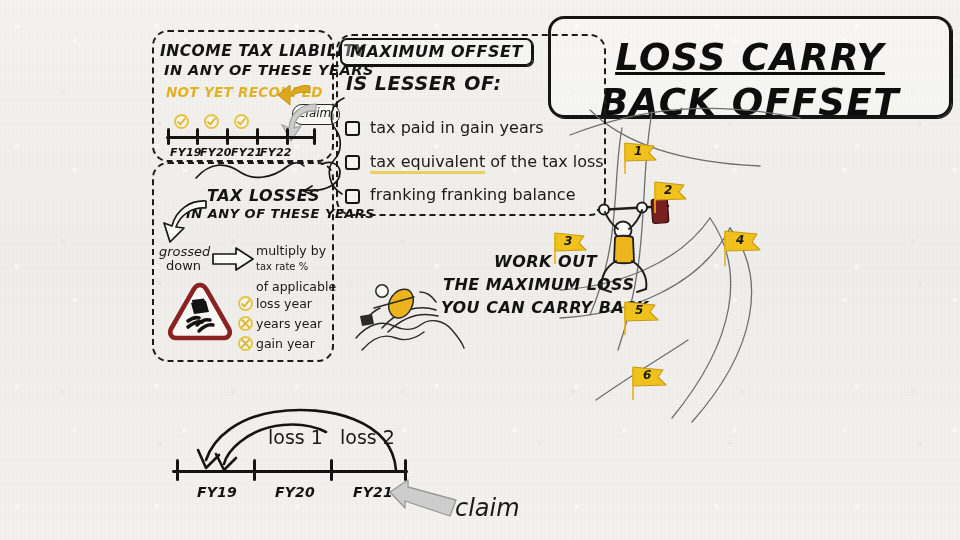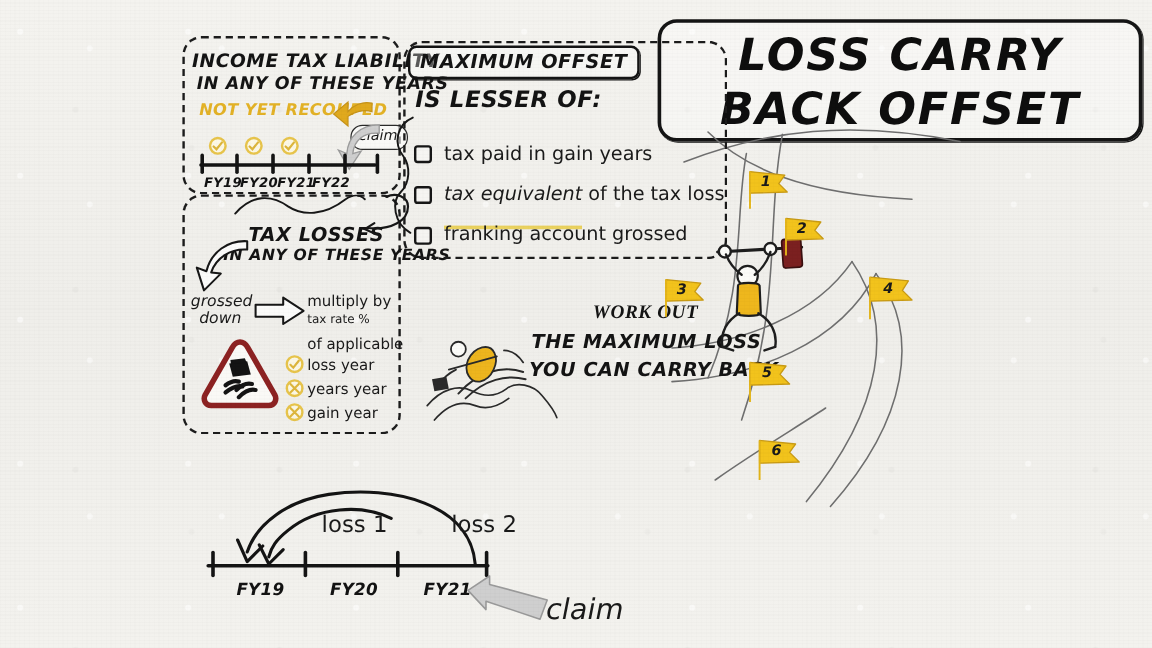--- a/index.html
+++ b/index.html
@@ -48,21 +48,21 @@
     left:548px;top:16px;width:398px;height:96px;
     border:3.5px solid #151515;border-radius:16px;
     background:rgba(255,255,255,.35);
     box-shadow:1px 1px 0 #151515;
   }
   #title-box .ln{
     text-align:center;font-size:37px;line-height:45px;
     font-weight:800;font-style:italic;letter-spacing:1.5px;
     color:#0e0e0e;
   }
-  #title-box .ln1{margin-top:4px;}
+  #title-box .ln1{margin-top:16px;text-decoration:underline;}
 
   
   .dashed{
     border:2.6px dashed #1c1c1c;border-radius:16px;
     background:transparent;
   }
   #panel-liability{left:152px;top:30px;width:178px;height:128px;}
   #panel-losses{left:152px;top:162px;width:178px;height:196px;}
   #panel-offset{left:336px;top:34px;width:266px;height:178px;}
 
@@ -89,21 +89,21 @@
     border:2px solid #e7c44b;background:rgba(255,250,225,.75);
     box-sizing:border-box;
   }
   .circ svg{display:block;}
 
   .cbx{
     width:15px;height:15px;border:2.4px solid #161616;border-radius:3px;
     box-sizing:border-box;background:rgba(255,255,255,.35);
   }
   .uline{
-    border-bottom:3px solid #ead25f;padding-bottom:17px;font-style:italic;
+    border-bottom:3px solid #ead25f;padding-bottom:0px;
   }
 
   .flag-num{
     font-weight:800;font-style:italic;font-size:12px;color:#1a1a1a;
   }
   svg{overflow:visible;}
 </style>
 </head>
 <body>
 
@@ -185,21 +185,21 @@
 
   <svg class="abs" style="left:196px;top:160px;width:110px;height:22px;" viewBox="0 0 110 22">
     <path d="M0 18 C 14 2, 30 2, 44 12 C 56 20, 74 20, 92 6 C 98 2, 104 2, 108 6" fill="none" stroke="#171717" stroke-width="1.6" stroke-linecap="round"></path>
   </svg>
 
   <svg class="abs" style="left:160px;top:196px;width:52px;height:50px;" viewBox="0 0 52 50">
     <path d="M46 5 C 30 4, 16 14, 12 30 L 4 27 L 10 46 L 24 32 L 16 31 C 20 19, 32 11, 46 12 Z" fill="#fbfbfa" stroke="#171717" stroke-width="1.7" stroke-linejoin="round"></path>
   </svg>
 
   <div class="abs hand t" style="left:159px;top:244px;font-size:13px;font-style:italic;text-align:center;">grossed</div>
-  <div class="abs hand t" style="left:166px;top:258px;font-size:13px;font-style:italic;">down</div>
+  <div class="abs hand t" style="left:166px;top:258px;font-size:13px;">down</div>
 
   <svg class="abs" style="left:212px;top:246px;width:42px;height:26px;" viewBox="0 0 42 26">
     <path d="M1 8 L24 8 L24 2 L41 13 L24 24 L24 18 L1 18 Z" fill="#fbfbfa" stroke="#171717" stroke-width="1.7" stroke-linejoin="round"></path>
   </svg>
 
   <div class="abs hand t" style="left:256px;top:243px;font-size:12.5px;">multiply by</div>
   <div class="abs hand t" style="left:256px;top:261px;font-size:10px;">tax rate %</div>
   <div class="abs hand t" style="left:256px;top:279px;font-size:12.5px;">of applicable</div>
 
   <div class="abs circ" style="left:238px;top:296px;">
@@ -249,23 +249,23 @@
 
   <div class="abs cbx" style="left:345px;top:121px;"></div>
   <div class="abs hand t" style="left:370px;top:118px;font-size:16px;">tax paid in gain years</div>
 
   <div class="abs cbx" style="left:345px;top:155px;"></div>
   <div class="abs hand" style="left:370px;top:152px;font-size:16px;">
     <span class="uline">tax equivalent</span><span> </span><span>of the tax loss</span>
   </div>
 
   <div class="abs cbx" style="left:345px;top:189px;"></div>
-  <div class="abs hand t" style="left:370px;top:185px;font-size:16px;">franking account grossed</div>
-
-  <div class="abs hand-bold t" style="left:494px;top:252px;font-size:16px;font-family:Liberation Serif, serif;">WORK OUT</div>
+  <div class="abs hand t" style="left:370px;top:185px;font-size:16px;">franking franking balance</div>
+
+  <div class="abs hand-bold t" style="left:494px;top:252px;font-size:16px;">WORK OUT</div>
   <div class="abs hand-bold t" style="left:443px;top:275px;font-size:16px;">THE MAXIMUM LOSS</div>
   <div class="abs hand-bold t" style="left:441px;top:298px;font-size:16px;">YOU CAN CARRY BACK</div>
 
   <svg class="abs" style="left:352px;top:272px;width:116px;height:84px;" viewBox="0 0 116 84">
 
     <path d="M4 66 C 16 52, 30 48, 42 54 C 52 59, 62 58, 70 52 C 78 46, 92 48, 100 58 C 106 65, 110 70, 112 76" fill="none" stroke="#2a2a2a" stroke-width="1.4" stroke-linecap="round"></path>
     <path d="M10 78 C 22 64, 34 62, 44 66 C 54 70, 64 66, 72 60" fill="none" stroke="#2a2a2a" stroke-width="1.4" stroke-linecap="round"></path>
 
     <path d="M30 56 C 46 38, 66 32, 84 38" fill="none" stroke="#2a2a2a" stroke-width="1.6" stroke-linecap="round"></path>
     <path d="M36 60 C 52 44, 70 40, 86 44" fill="none" stroke="#2a2a2a" stroke-width="1.6" stroke-linecap="round"></path>
@@ -351,21 +351,21 @@
   <svg class="abs" style="left:178px;top:398px;width:240px;height:80px;" viewBox="0 0 240 80">
 
     <path d="M218 72 C 214 22, 150 6, 96 14 C 62 19, 36 38, 28 62" fill="none" stroke="#141414" stroke-width="2.6" stroke-linecap="round"></path>
     <path d="M20 52 L28 70 L41 57" fill="none" stroke="#141414" stroke-width="2.6" stroke-linecap="round" stroke-linejoin="round"></path>
 
     <path d="M148 34 C 124 22, 86 24, 62 44 C 52 52, 48 58, 46 66" fill="none" stroke="#141414" stroke-width="2.6" stroke-linecap="round"></path>
     <path d="M38 56 L46 72 L58 60" fill="none" stroke="#141414" stroke-width="2.6" stroke-linecap="round" stroke-linejoin="round"></path>
   </svg>
 
   <div class="abs hand t" style="left:268px;top:426px;font-size:19px;">loss 1</div>
-  <div class="abs hand t" style="left:340px;top:426px;font-size:19px;margin-left:36px;">loss 2</div>
+  <div class="abs hand t" style="left:340px;top:426px;font-size:19px;">loss 2</div>
 
   <div class="abs axis" style="left:172px;top:470px;width:236px;height:3px;"></div>
   <div class="abs tick" style="left:176px;top:459px;height:22px;width:3px;"></div>
   <div class="abs tick" style="left:253px;top:459px;height:22px;width:3px;"></div>
   <div class="abs tick" style="left:330px;top:459px;height:22px;width:3px;"></div>
   <div class="abs tick" style="left:404px;top:459px;height:22px;width:3px;"></div>
 
   <div class="abs yearlbl t" style="left:197px;top:484px;font-size:14px;">FY19</div>
   <div class="abs yearlbl t" style="left:275px;top:484px;font-size:14px;">FY20</div>
   <div class="abs yearlbl t" style="left:353px;top:484px;font-size:14px;">FY21</div>

